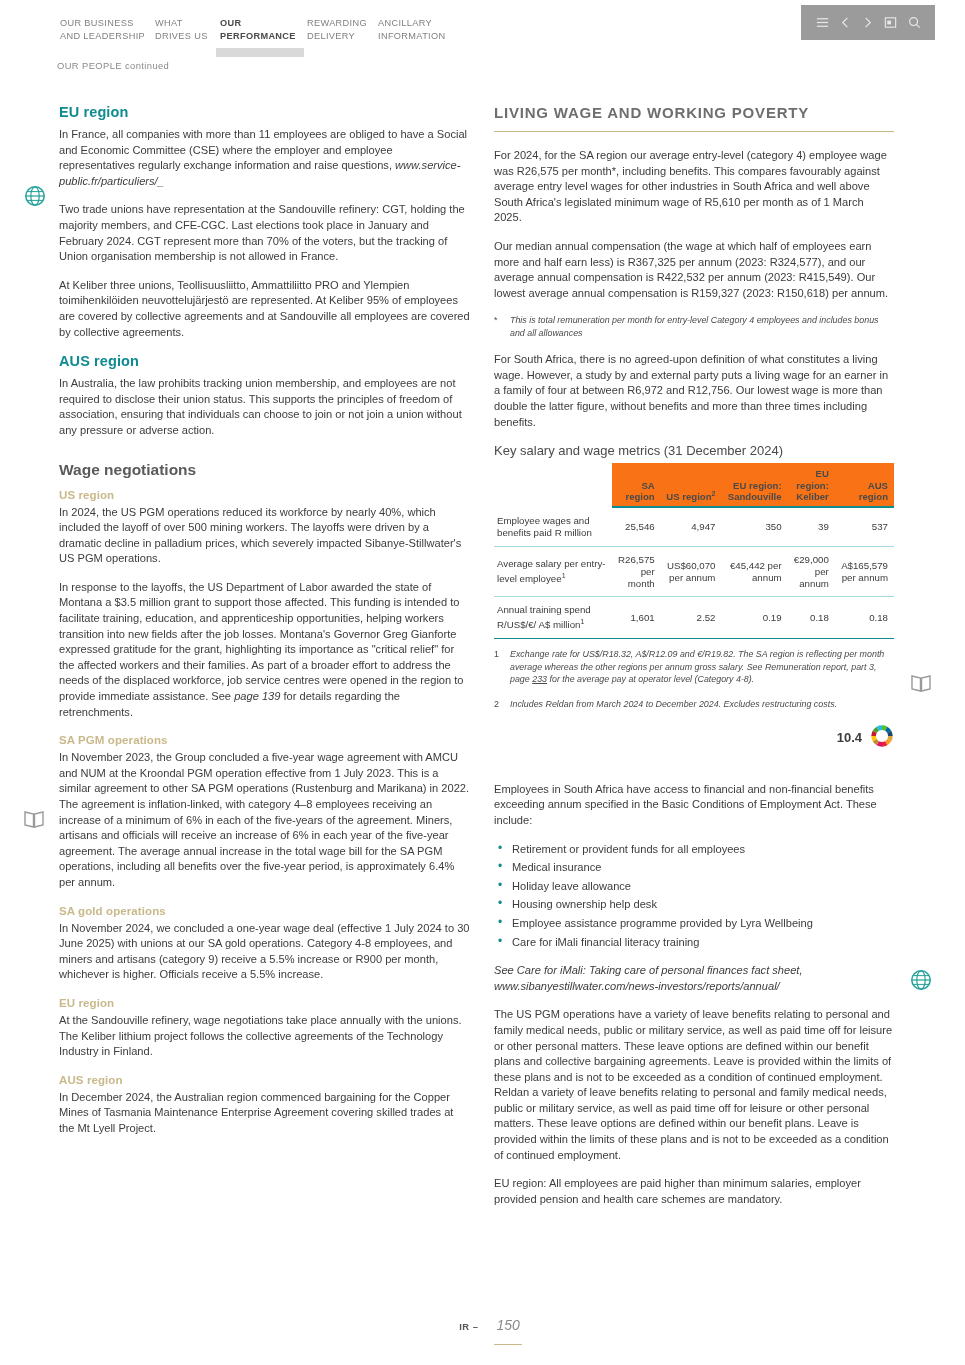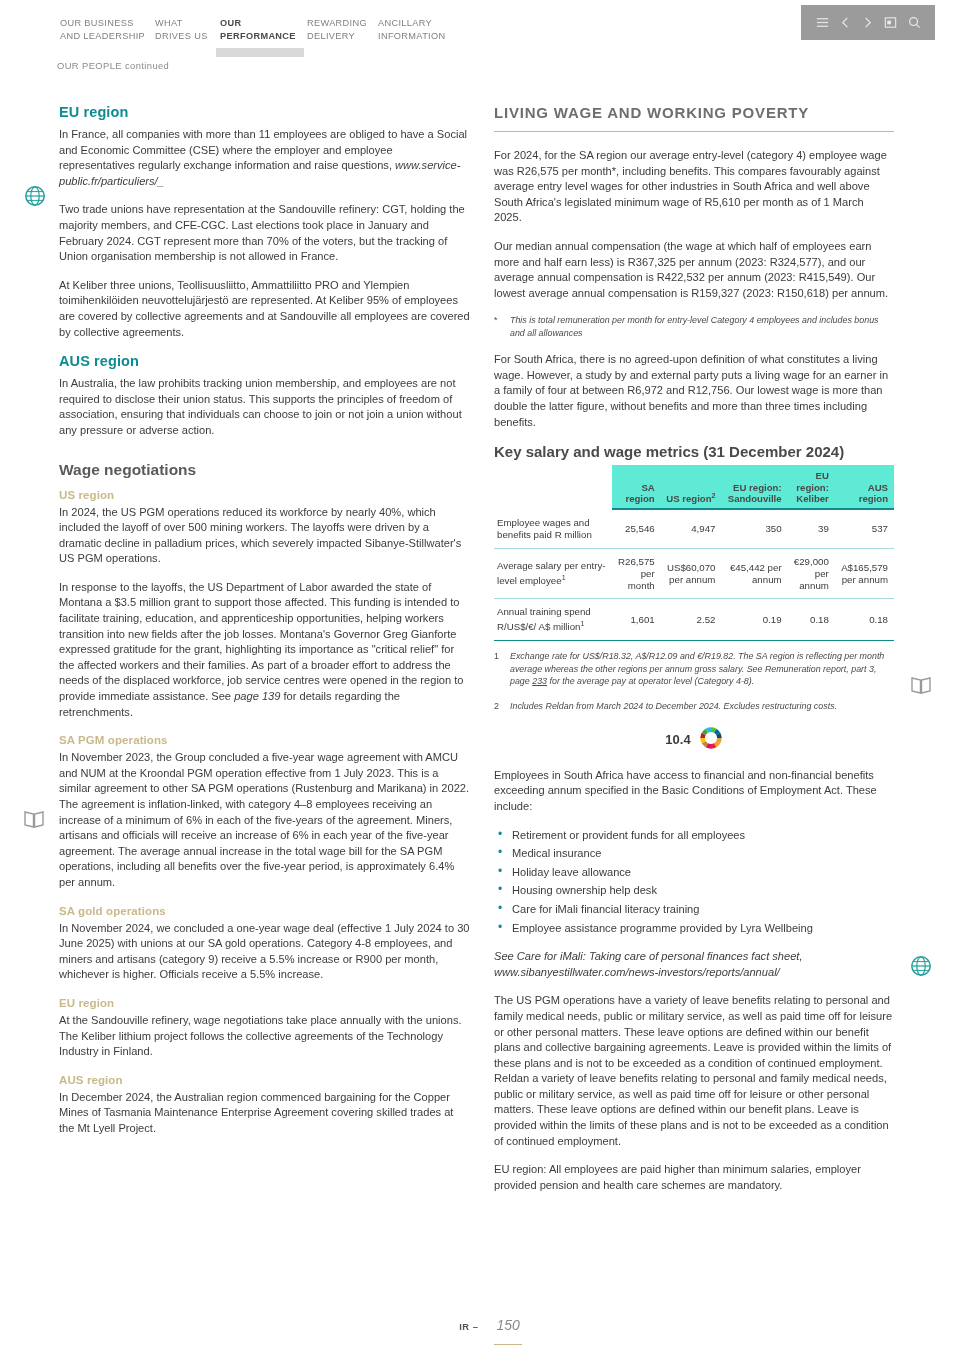--- a/index.html
+++ b/index.html
@@ -55,38 +55,38 @@
   p.body em, .ital { font-style: italic; }
 
   .fnote { font-size: 8.9px; line-height: 12.4px; font-style: italic;
            color: #4a4a4a; margin: 2px 0 13px 0; display: flex; gap: 7px; }
   .fnote .mk { flex: none; width: 9px; font-style: normal; }
 
   
   .globe, .book { position: absolute; width: 22px; height: 22px; }
 
   
-  .tbl-title { font-size: 15px; font-weight: bold; color: #4a4a4a;
+  .tbl-title { font-size: 13px; font-weight: normal; color: #4a4a4a;
                margin: 3px 0 5px 0; }
   table.kt { width: 100%; border-collapse: collapse; font-size: 9.6px; }
-  table.kt th { background: #5eead4; color: #4a4a4a; font-weight: bold;
+  table.kt th { background: #f97316; color: #4a4a4a; font-weight: bold;
                 text-align: right; vertical-align: bottom;
                 padding: 5px 6px 4px 4px; line-height: 11.4px;
                 border-bottom: 2.5px solid #0e8a91; }
   table.kt th.blank { background: #ffffff; border-bottom: 2.5px solid #ffffff; width: 118px; }
   table.kt td { font-size: 9.7px; line-height: 11.8px; padding: 7px 6px 7px 4px;
                 text-align: right; vertical-align: middle;
                 border-bottom: 1px solid #a8dadd; color: #3c3c3b; }
   table.kt td.lbl { text-align: left; vertical-align: middle; padding-left: 3px; }
   table.kt tr.last td { border-bottom: 1.6px solid #0e8a91; }
   table.kt sup { font-size: 7px; }
 
   
-  .sdg { display: flex; align-items: center; justify-content: center;
-         gap: 8px; margin: 8px 0 14px 0; }
+  .sdg { display: flex; align-items: center; justify-content: flex-end;
+         gap: 8px; margin: 8px 0 30px 0; }
   .sdg .num { font-size: 13px; font-weight: bold; color: #3c3c3b; }
 
   
   ul.bl { list-style: none; margin: 0 0 13px 0; padding: 0; }
   ul.bl li { font-size: 11.1px; line-height: 15.6px; padding-left: 18px;
              position: relative; margin-bottom: 3px; }
   ul.bl li::before { content: "•"; position: absolute; left: 4px; top: -1px;
                      color: #0f8b92; font-size: 12px; }
   .icon-right { position: absolute; right: -38px; }
 
@@ -298,22 +298,22 @@
       </span>
     </div>
 
     <p class="body">Employees in South Africa have access to financial and non-financial benefits exceeding annum specified in the Basic Conditions of Employment Act. These include:</p>
 
     <ul class="bl">
       <li>Retirement or provident funds for all employees</li>
       <li>Medical insurance</li>
       <li>Holiday leave allowance</li>
       <li>Housing ownership help desk</li>
+      <li>Employee assistance programme provided by Lyra Wellbeing</li>
       <li>Care for iMali financial literacy training</li>
-      <li>Employee assistance programme provided by Lyra Wellbeing</li>
     </ul>
 
     <div style="position:relative">
       <span class="globe icon-right" style="top:6px;">
         <svg width="22" height="22" viewBox="0 0 22 22">
             <circle cx="11" cy="11" r="9.2" fill="none" stroke="#22a09a" stroke-width="1.5"></circle>
             <ellipse cx="11" cy="11" rx="4.2" ry="9.2" fill="none" stroke="#22a09a" stroke-width="1.2"></ellipse>
             <line x1="1.8" y1="11" x2="20.2" y2="11" stroke="#22a09a" stroke-width="1.2"></line>
             <line x1="3.2" y1="6.6" x2="18.8" y2="6.6" stroke="#22a09a" stroke-width="1"></line>
             <line x1="3.2" y1="15.4" x2="18.8" y2="15.4" stroke="#22a09a" stroke-width="1"></line>

